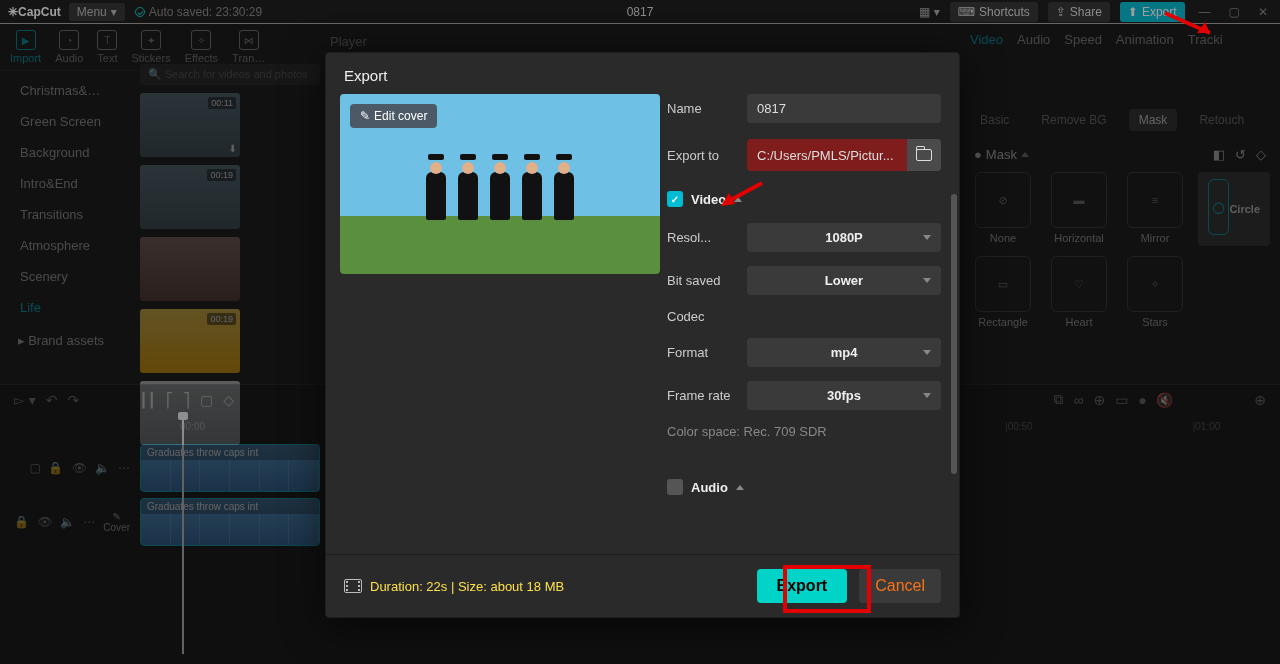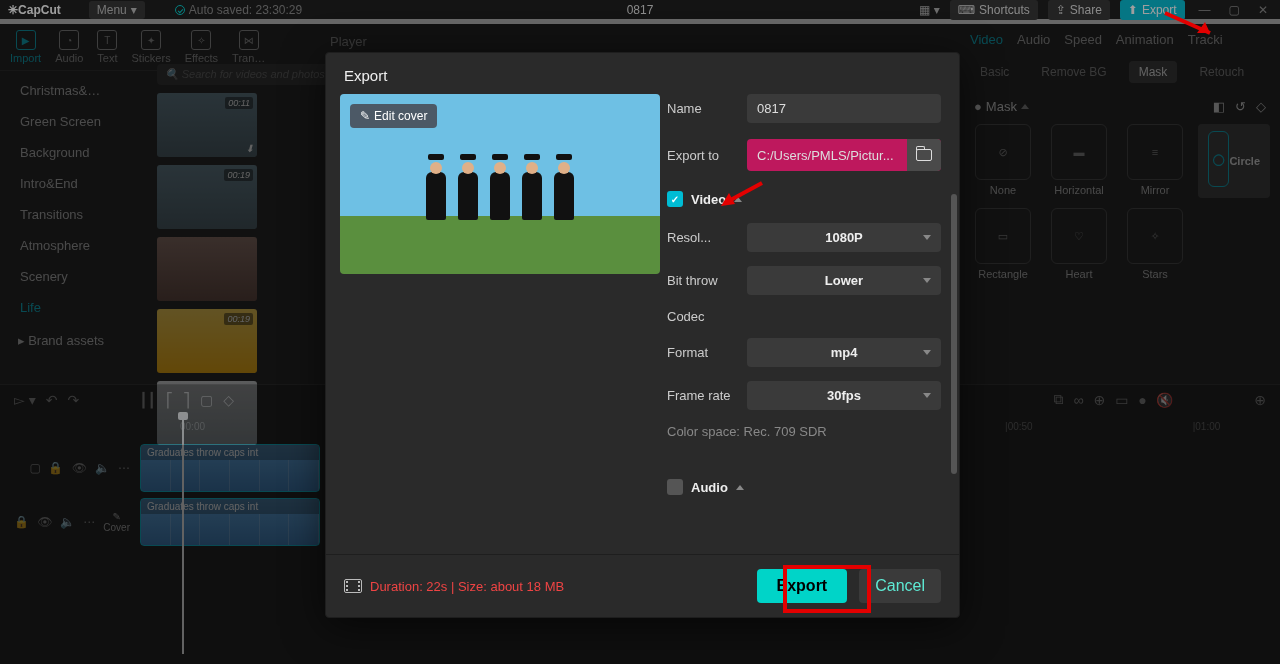--- a/index.html
+++ b/index.html
@@ -1,19 +1,19 @@
 <!DOCTYPE html>
 <html><head>
 <meta charset="utf-8">
 <style>
 * { margin: 0; padding: 0; box-sizing: border-box; font-family: -apple-system, BlinkMacSystemFont, "Segoe UI", sans-serif; }
 body { background: #0d0d0d; width: 1280px; height: 664px; overflow: hidden; position: relative; color: #aaa; }
 
 
-.topbar { height: 24px; background: #1a1a1a; display: flex; align-items: center; padding: 0 8px; font-size: 12px; border-bottom: 5px solid #a3a3a3; opacity: 0.6; gap: 20px; }
+.topbar { height: 24px; background: #1a1a1a; display: flex; align-items: center; padding: 0 8px; font-size: 12px; border-bottom: 1px solid #a3a3a3; opacity: 0.6; }
 .topbar .logo { color: #fff; margin-right: 8px; font-weight: bold; }
 .topbar .menu-btn { background: #333; color: #bbb; padding: 2px 8px; border-radius: 3px; margin-right: 10px; display: flex; align-items: center; gap: 4px; }
 .topbar .autosave { color: #888; display: flex; align-items: center; gap: 4px; }
 .topbar .autosave-icon { width: 10px; height: 10px; border: 1.5px solid #0cc; border-radius: 50%; position: relative; }
 .topbar .autosave-icon::after { content: ""; position: absolute; left: 2px; top: 3px; width: 4px; height: 2px; border-left: 1.5px solid #0cc; border-bottom: 1.5px solid #0cc; transform: rotate(-45deg); }
 .topbar .title { position: absolute; left: 50%; transform: translateX(-50%); color: #ddd; }
 .topbar .right { margin-left: auto; display: flex; align-items: center; gap: 10px; }
 .topbar .right .btn { background: #333; padding: 3px 8px; border-radius: 3px; display: flex; align-items: center; gap: 4px; color: #ddd; }
 .topbar .right .btn.export-btn { background: #00bcd4; color: #fff; }
 .topbar .right .win { color: #888; padding: 0 4px; }
@@ -24,38 +24,38 @@
 .tool-tabs { display: flex; gap: 14px; padding: 6px 10px; font-size: 11px; border-bottom: 1px solid #2a2a2a; }
 .tool-tabs .tab { display: flex; flex-direction: column; align-items: center; gap: 2px; color: #999; }
 .tool-tabs .tab.active { color: #00bcd4; }
 .tool-tabs .tab .ico { width: 20px; height: 20px; border: 1px solid currentColor; border-radius: 3px; display: flex; align-items: center; justify-content: center; font-size: 10px; }
 
 .side-list { padding: 4px 0; font-size: 13px; }
 .side-list .item { padding: 8px 20px; color: #bbb; }
 .side-list .item.active { color: #00bcd4; }
 .side-list .brand { padding: 10px 18px; color: #bbb; }
 
-.media-area { position: absolute; left: 157px; top: 64px; width: 180px; font-style: italic; }
+.media-area { position: absolute; left: 140px; top: 64px; width: 180px; }
 .search { background: #2a2a2a; border-radius: 4px; padding: 4px 8px; font-size: 11px; color: #666; margin-bottom: 8px; }
 .thumbs { display: flex; flex-wrap: wrap; gap: 8px; }
 .thumb { width: 100px; height: 64px; background: linear-gradient(135deg,#4a6,#89c); border-radius: 3px; position: relative; }
 .thumb .dur { position: absolute; top: 4px; right: 4px; font-size: 9px; background: rgba(0,0,0,.5); padding: 1px 3px; border-radius: 2px; color: #fff; }
 .thumb .dl { position: absolute; bottom: 3px; right: 3px; color: #fff; font-size: 10px; }
 .thumb.fruit { background: linear-gradient(#ffd54f,#ffb300); }
 .thumb.room { background: linear-gradient(#8d6e63,#5d4037); }
 .thumb.bldg { background: linear-gradient(#607d8b,#455a64); }
 .thumb.snow { background: linear-gradient(#eceff1,#b0bec5); }
 
 .center-panel { flex: 1; background: #1a1a1a; padding: 10px; font-size: 13px; color: #888; }
 
 .right-panel { width: 320px; background: #1a1a1a; }
 .right-tabs { display: flex; gap: 14px; padding: 8px 10px; font-size: 13px; }
 .right-tabs .active { color: #00bcd4; }
 .right-subtabs { display: flex; gap: 12px; padding: 6px 10px; font-size: 12px; }
-.right-subtabs .pill { padding: 4px 10px; border-radius: 4px; color: #888; }
+.right-subtabs .pill { padding: 4px 10px; border-radius: 4px; color: #888; margin-top: 48px; }
 .right-subtabs .pill.active { background: #3a3a3a; color: #fff; }
 .mask-head { padding: 10px 14px; font-size: 13px; color: #ddd; display: flex; align-items: center; gap: 4px; }
 .mask-grid { display: flex; flex-wrap: wrap; gap: 10px; padding: 0 10px; }
 .mask-item { width: 66px; text-align: center; font-size: 11px; color: #bbb; }
 .mask-item .box { width: 56px; height: 56px; border: 1px solid #444; border-radius: 6px; display: flex; align-items: center; justify-content: center; margin: 0 auto 4px; color: #888; }
 .mask-item.sel .box { border-color: #00bcd4; color: #00bcd4; }
 
 
 .timeline { background: #141414; height: 280px; opacity: 0.35; border-top: 1px solid #2a2a2a; }
 .tl-toolbar { display: flex; align-items: center; gap: 10px; padding: 6px 14px; color: #888; font-size: 14px; }
@@ -82,41 +82,41 @@
 .people { position: absolute; bottom: 30%; left: 50%; transform: translateX(-50%); display: flex; gap: 12px; }
 .person { width: 20px; height: 48px; background: #111; border-radius: 6px 6px 2px 2px; position: relative; }
 .person::before { content:""; position:absolute; top:-10px; left:4px; width:12px; height:12px; border-radius:50%; background:#e0b088; }
 .person::after { content:""; position:absolute; top:-18px; left:2px; width:16px; height:6px; background:#111; border-radius:2px; }
 
 .dlg-right { flex: 1; padding: 0 18px 0 6px; position: relative; font-size: 13px; }
 .scrollbar { position: absolute; right: 2px; top: 100px; width: 6px; height: 280px; background: #555; border-radius: 3px; }
 .form-row { display: flex; align-items: center; margin-bottom: 16px; gap: 10px; }
 .form-row label { width: 70px; color: #ccc; }
 .form-row .input { flex: 1; background: #3a3a3a; border-radius: 4px; padding: 7px 10px; color: #ddd; font-size: 13px; }
-.form-row .path { flex: 1; display: flex; align-items: center; background: #be185d; border-radius: 4px; overflow: hidden; }
+.form-row .path { flex: 1; display: flex; align-items: center; background: #7f1d1d; border-radius: 4px; overflow: hidden; }
 .form-row .path .pt { flex: 1; padding: 7px 10px; color: #ddd; white-space: nowrap; overflow: hidden; text-overflow: ellipsis; font-size: 13px; }
 .form-row .path .folder { width: 34px; height: 32px; background: #4a4a4a; display: flex; align-items: center; justify-content: center; }
 
 .section-head { display: flex; align-items: center; gap: 8px; margin: 20px 0 16px; font-weight: 600; color: #eee; }
 .chk { width: 16px; height: 16px; border-radius: 3px; display: flex; align-items: center; justify-content: center; font-size: 10px; color: #fff; }
 .chk.on { background: #00bcd4; }
 .chk.off { background: #555; }
 .caret-up { width: 0; height: 0; border-left: 4px solid transparent; border-right: 4px solid transparent; border-bottom: 5px solid #888; }
 
 .select-row { display: flex; align-items: center; margin-bottom: 14px; gap: 10px; }
 .select-row label { width: 70px; color: #ccc; }
 .sel { flex: 1; background: #3a3a3a; border-radius: 4px; padding: 7px 10px; display: flex; align-items: center; justify-content: center; position: relative; color: #eee; font-weight: 600; }
 .sel .arr { position: absolute; right: 10px; width: 0; height: 0; border-left: 4px solid transparent; border-right: 4px solid transparent; border-top: 5px solid #888; }
 .colorspace { color: #888; margin-top: 14px; font-size: 13px; }
 
 .dlg-footer { display: flex; align-items: center; padding: 14px 18px; border-top: 1px solid #1e1e1e; }
-.dlg-footer .info { display: flex; align-items: center; gap: 8px; color: #ef4444; font-size: 13px; }
+.dlg-footer .info { display: flex; align-items: center; gap: 8px; color: #fde047; font-size: 13px; }
 .dlg-footer .sp { flex: 1; }
 .btn-export { background: #00d4c8; color: #000; font-weight: 600; padding: 8px 20px; border-radius: 4px; }
-.btn-cancel { background: #3a3a3a; color: #5eead4; padding: 8px 16px; border-radius: 4px; margin-left: 12px; }
+.btn-cancel { background: #3a3a3a; color: #f97316; padding: 8px 16px; border-radius: 4px; margin-left: 12px; }
 .highlight-box { position: absolute; border: 4px solid #e30000; pointer-events: none; }
 
 
 .arrow { position: absolute; pointer-events: none; }
 .arrow-line { stroke: #e30000; stroke-width: 4; }
 .arrow-head { fill: #e30000; }
 
 .folder-icon { width: 16px; height: 12px; border: 1.5px solid #ddd; border-radius: 2px; position: relative; }
 .folder-icon::before { content:""; position:absolute; top:-4px; left:-1px; width:7px; height:3px; border:1.5px solid #ddd; border-bottom:none; border-radius:2px 2px 0 0; }
 .film-icon { width: 18px; height: 14px; border: 1.5px solid #bbb; border-radius: 2px; position: relative; }
@@ -370,21 +370,21 @@
         </div>
 
         <div class="select-row">
             <label>Resol...</label>
             <div class="sel">
               <span>1080P</span>
               <span class="arr"></span>
             </div>
           </div>
         <div class="select-row">
-            <label>Bit throw</label>
+            <label>Bit saved</label>
             <div class="sel">
               <span>Lower</span>
               <span class="arr"></span>
             </div>
           </div>
         <div class="select-row">
             <label>Codec</label>
           </div>
         <div class="select-row">
             <label>Format</label>

